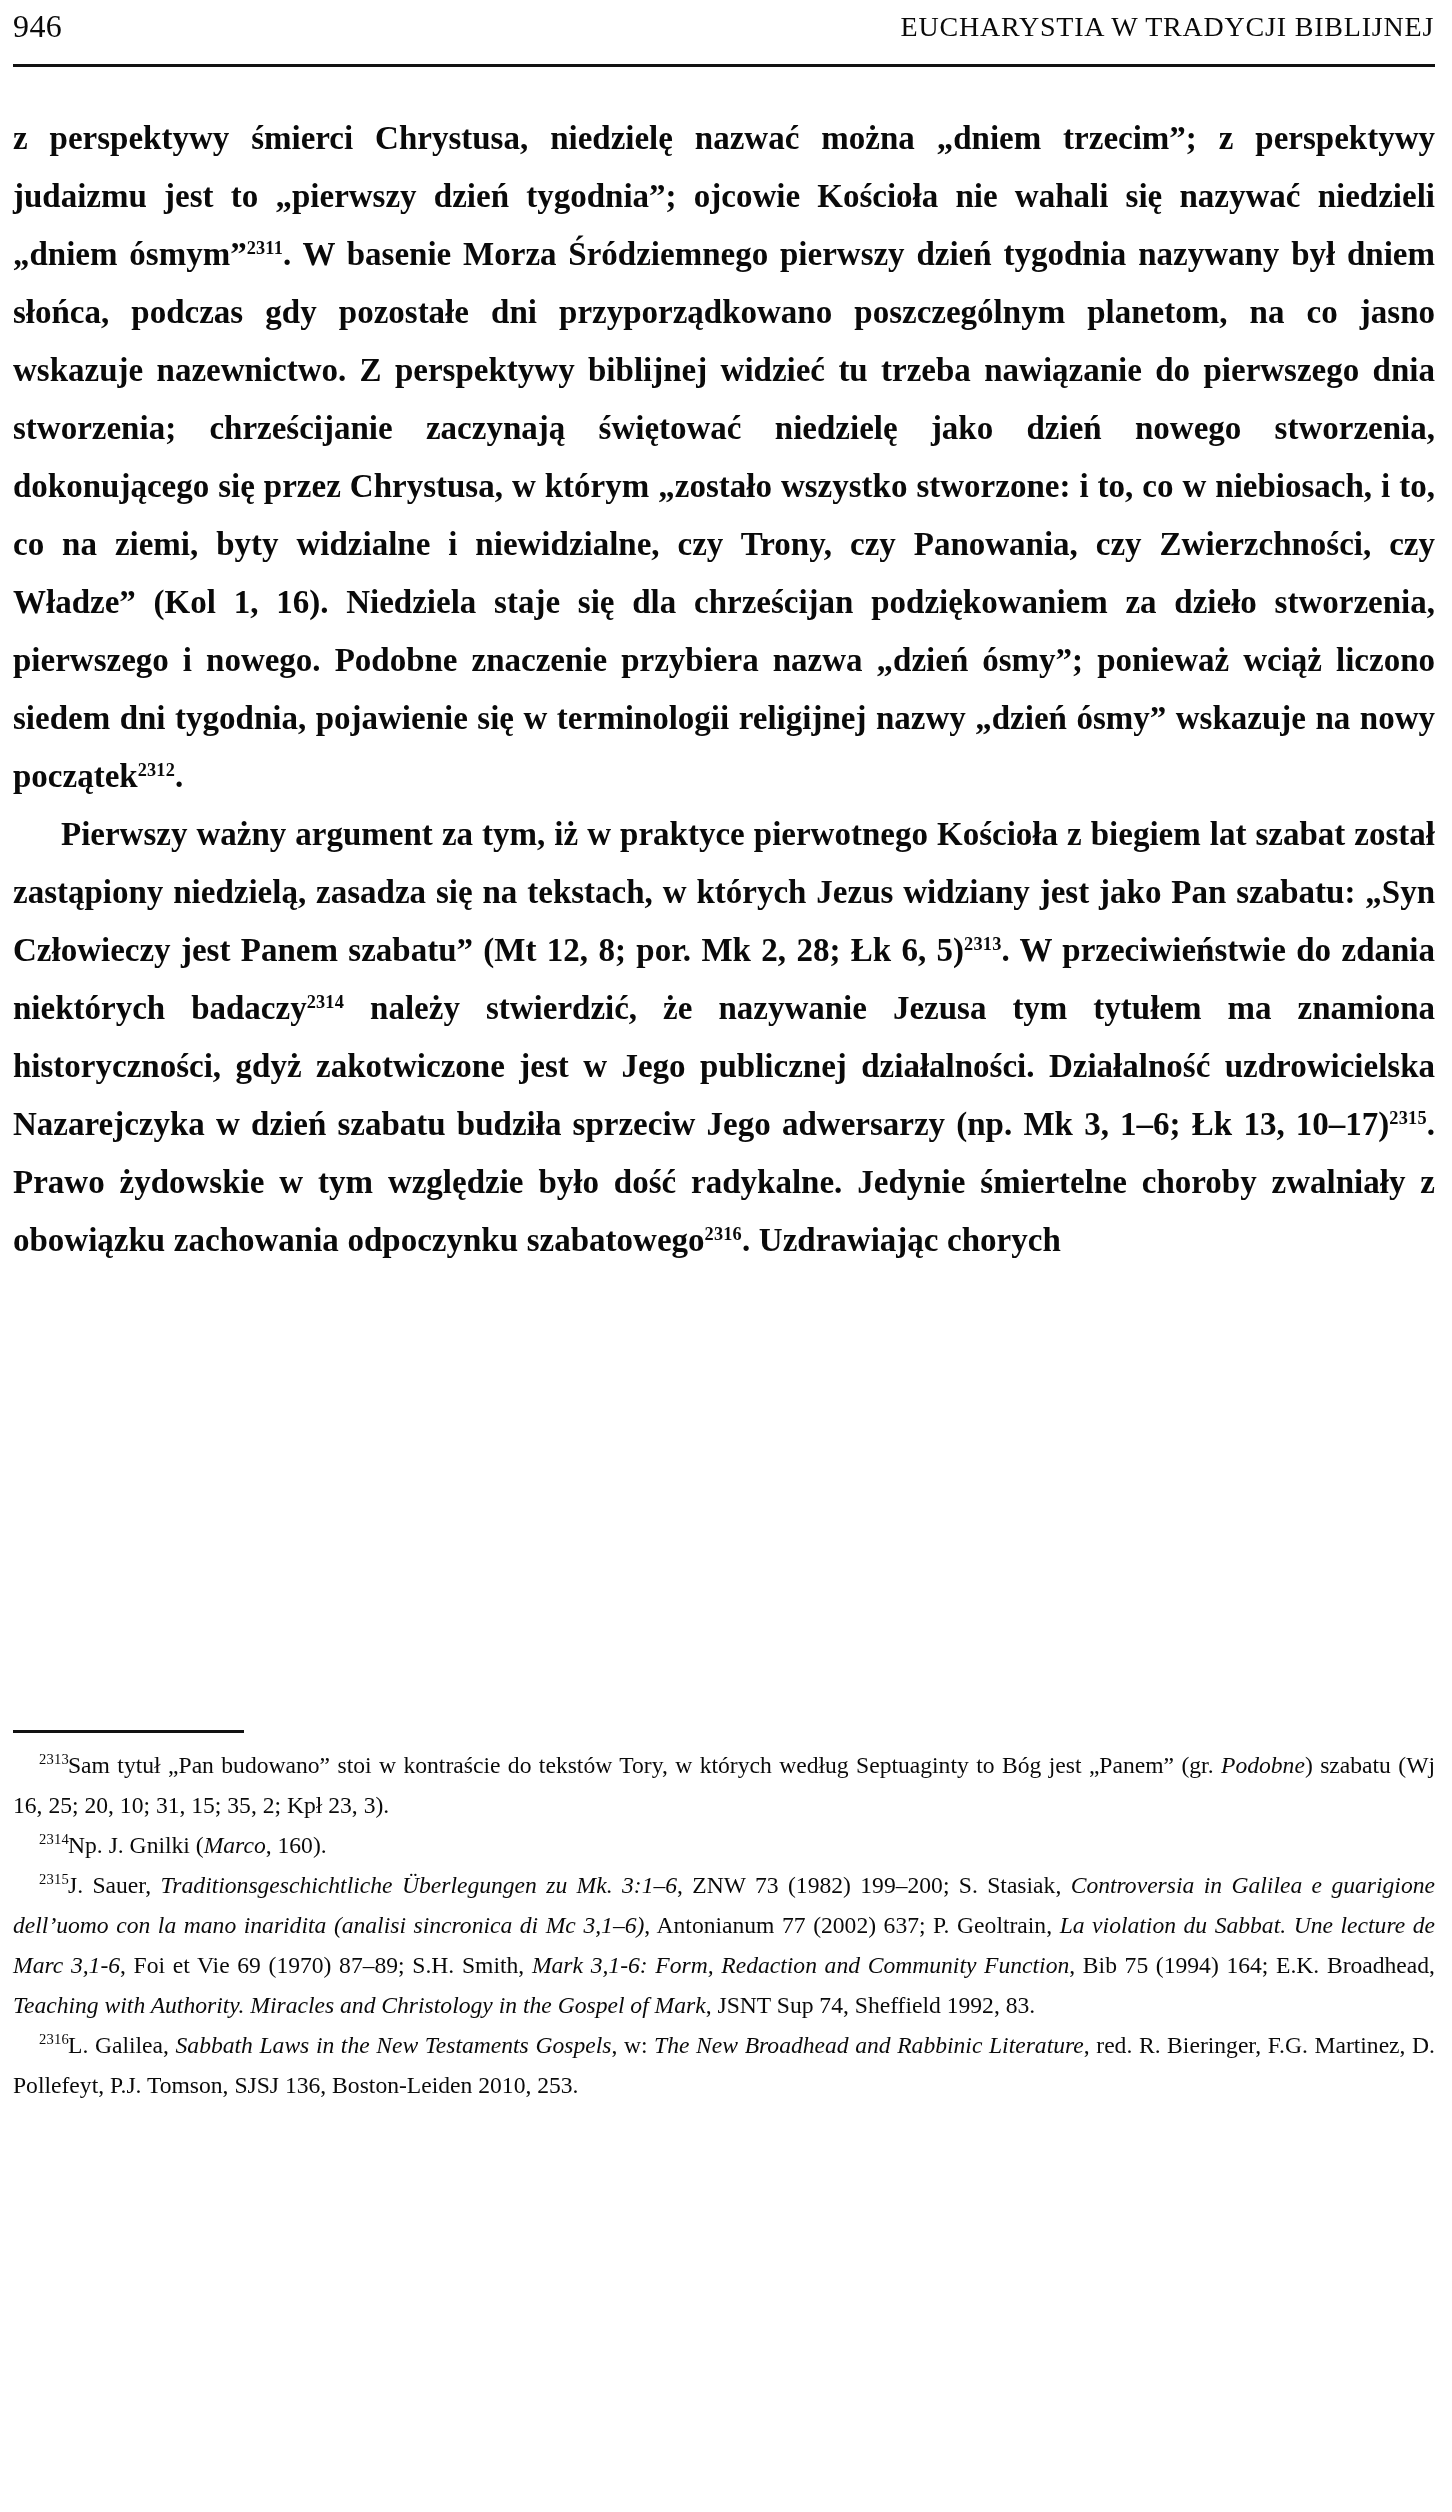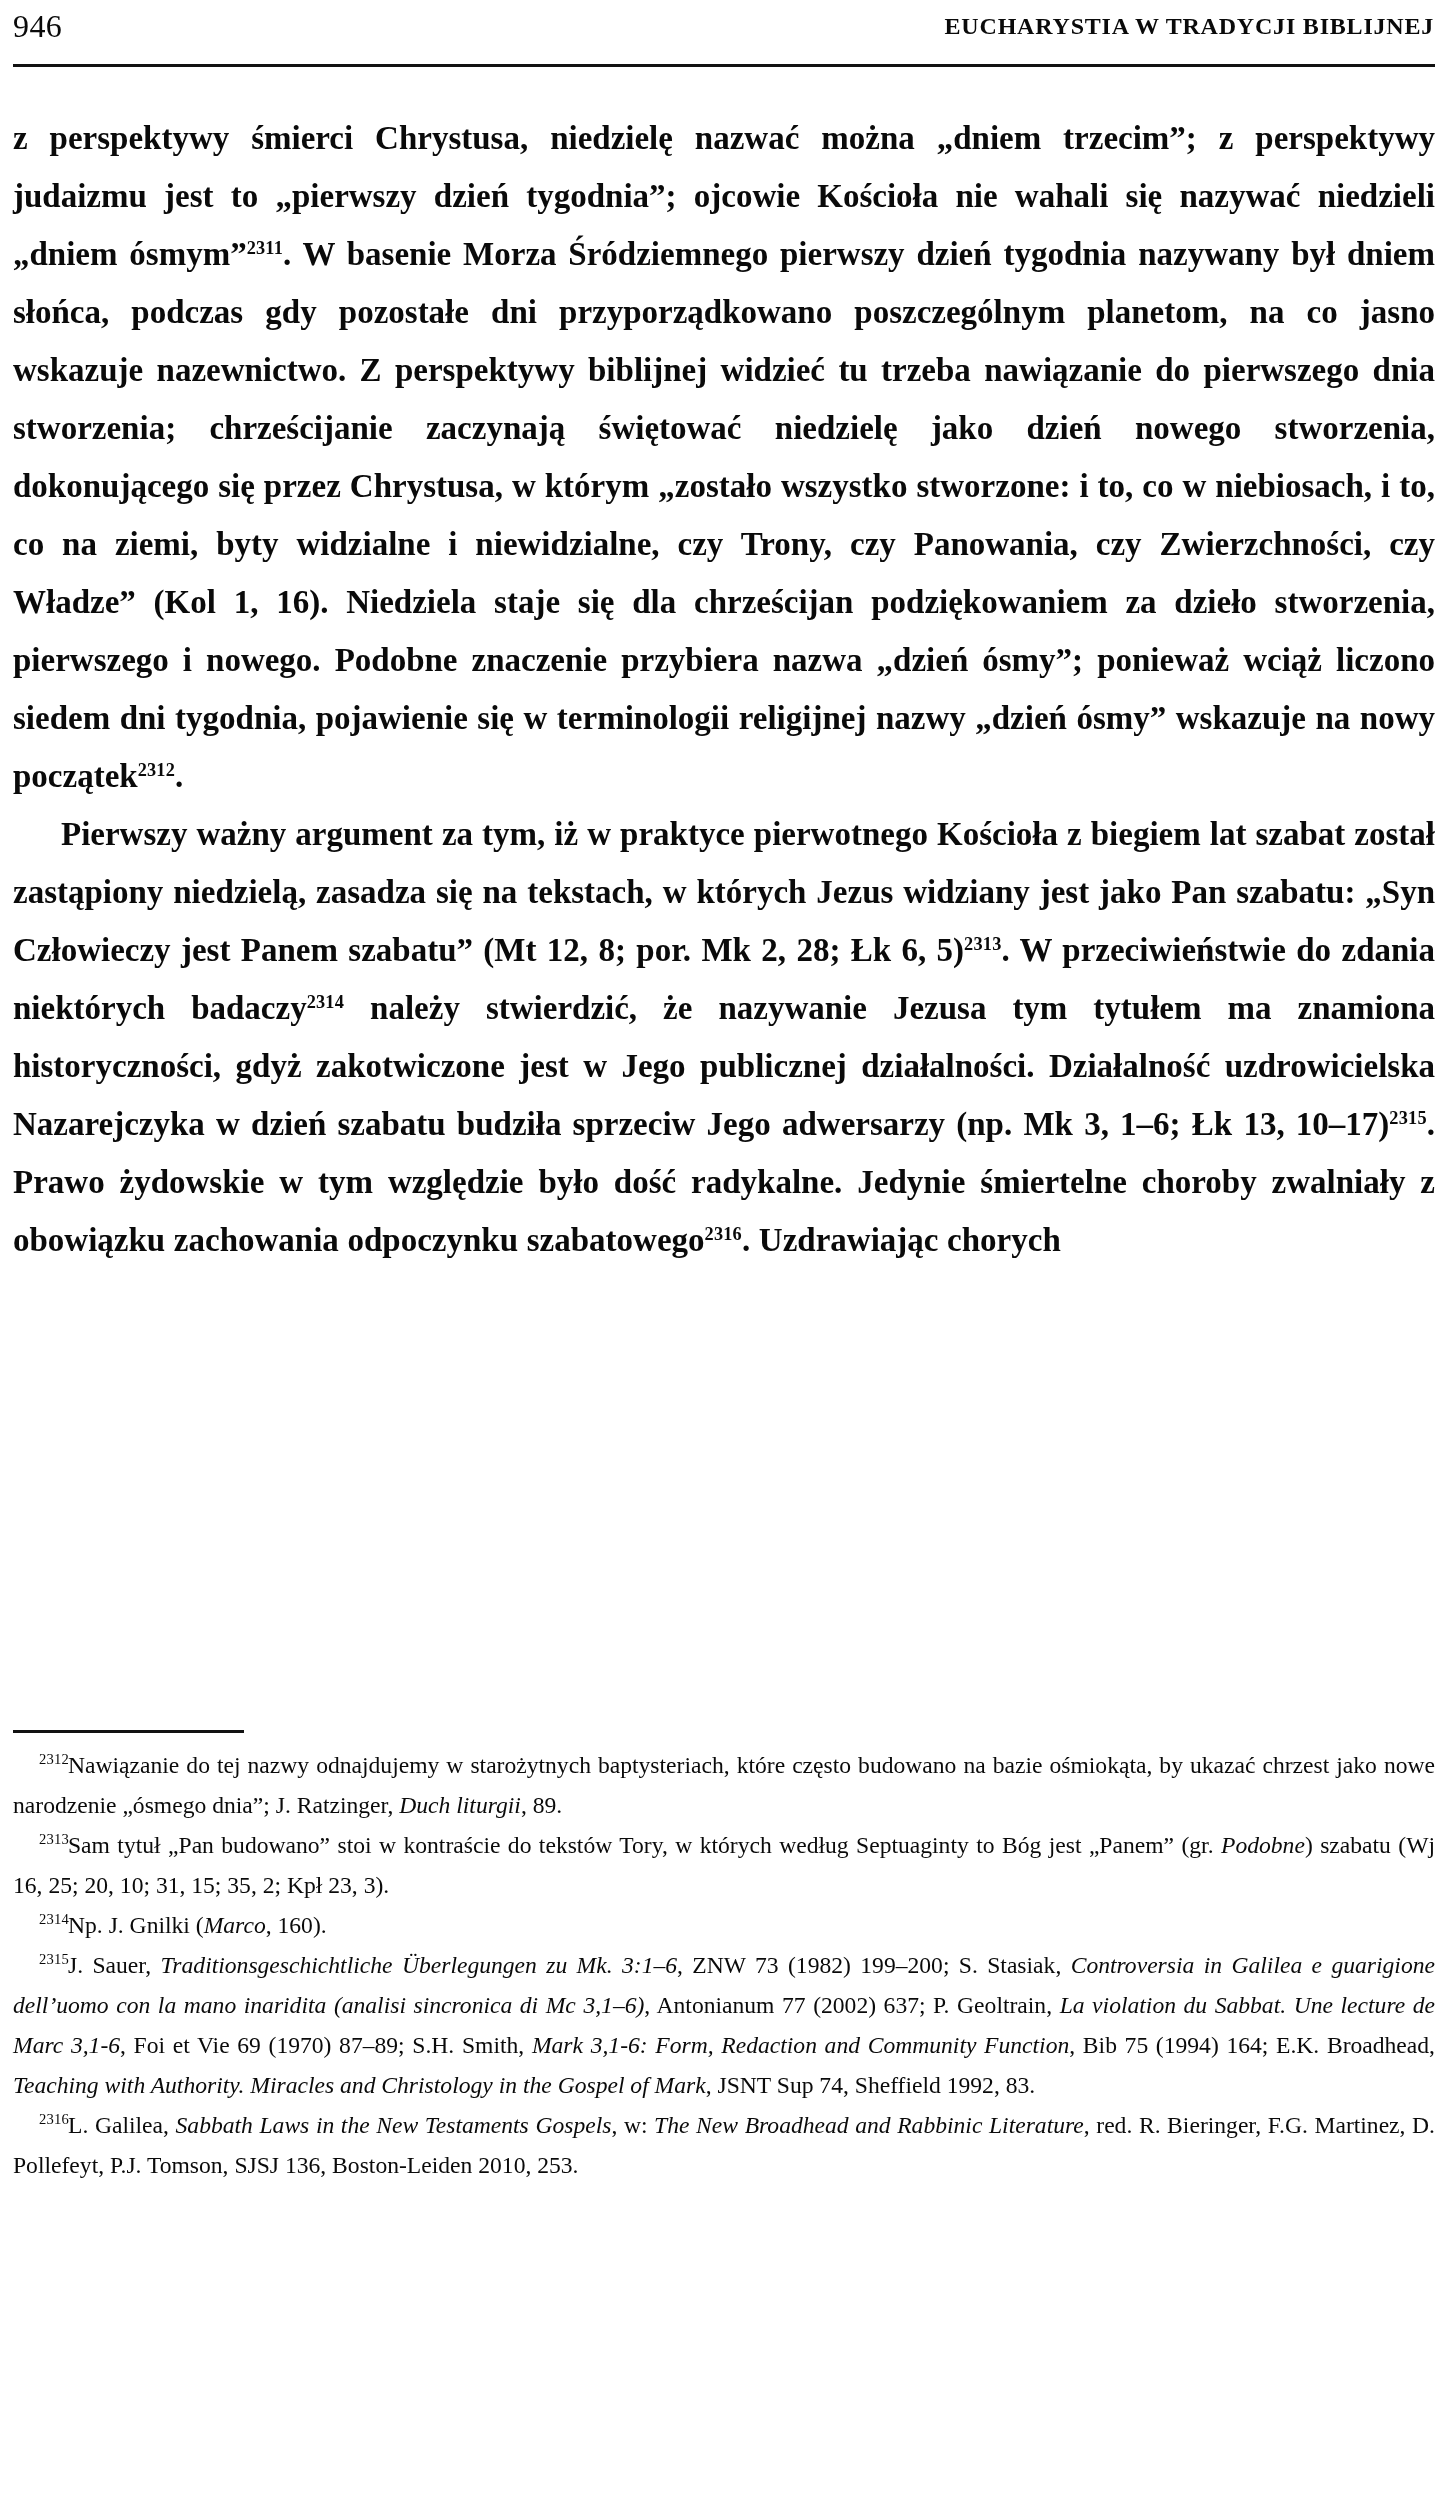--- a/index.html
+++ b/index.html
@@ -37,23 +37,23 @@
     align-items: flex-start;
     justify-content: space-between;
   }
   .folio {
     font-size: 32px;
     line-height: 39px;
     font-weight: 400;
     letter-spacing: 0.4px;
   }
   .head-title {
-    font-size: 24px;
+    font-size: 28px;
     line-height: 39px;
-    font-weight: 700;
+    font-weight: 400;
     letter-spacing: 0.8px;
     padding-right: 2.9px;
     white-space: nowrap;
   }
   .head-rule {
     position: absolute;
     left: 13px;
     top: 64px;
     width: 1422px;
     height: 2.9px;
@@ -140,21 +140,20 @@
       <span>z perspektywy śmierci Chrystusa, niedzielę nazwać można „dniem trzecim”; z perspektywy judaizmu jest to „pierwszy dzień tygodnia”; ojcowie Kościoła nie wahali się nazywać niedzieli „dniem ósmym”</span><sup>2311</sup><span>. W basenie Morza Śródziemnego pierwszy dzień tygodnia nazywany był dniem słońca, podczas gdy pozostałe dni przyporządkowano poszczególnym planetom, na co jasno wskazuje nazewnictwo. Z perspektywy biblijnej widzieć tu trzeba nawiązanie do pierwszego dnia stworzenia; chrześcijanie zaczynają świętować niedzielę jako dzień nowego stworzenia, dokonującego się przez Chrystusa, w którym „zostało wszystko stworzone: i to, co w niebiosach, i to, co na ziemi, byty widzialne i niewidzialne, czy Trony, czy Panowania, czy Zwierzchności, czy Władze” (Kol 1, 16). Niedziela staje się dla chrześcijan podziękowaniem za dzieło stworzenia, pierwszego i nowego. Podobne znaczenie przybiera nazwa „dzień ósmy”; ponieważ wciąż liczono siedem dni tygodnia, pojawienie się w terminologii religijnej nazwy „dzień ósmy” wskazuje na nowy początek</span><sup>2312</sup><span>.</span>
     </p>
     <p class="para indent">
       <span>Pierwszy ważny argument za tym, iż w praktyce pierwotnego Kościoła z biegiem lat szabat został zastąpiony niedzielą, zasadza się na tekstach, w których Jezus widziany jest jako Pan szabatu: „Syn Człowieczy jest Panem szabatu” (Mt 12, 8; por. Mk 2, 28; Łk 6, 5)</span><sup>2313</sup><span>. W przeciwieństwie do zdania niektórych badaczy</span><sup>2314</sup><span> należy stwierdzić, że nazywanie Jezusa tym tytułem ma znamiona historyczności, gdyż zakotwiczone jest w Jego publicznej działalności. Działalność uzdrowicielska Nazarejczyka w dzień szabatu budziła sprzeciw Jego adwersarzy (np. Mk 3, 1–6; Łk 13, 10–17)</span><sup>2315</sup><span>. Prawo żydowskie w tym względzie było dość radykalne. Jedynie śmiertelne choroby zwalniały z obowiązku zachowania odpoczynku szabatowego</span><sup>2316</sup><span>. Uzdrawiając chorych</span>
     </p>
   </div>
 
   <div class="fn-rule"></div>
 
   <div class="footnotes" id="footnotes">
-      <p class="fn"><span class="fn-num">2312</span><span>Nawiązanie do tej nazwy odnajdujemy w starożytnych baptysteriach, które często budowano na bazie ośmiokąta, by ukazać chrzest jako nowe narodzenie „ósmego dnia”; J. Ratzinger, </span><i>Duch liturgii</i><span>, 89.</span></p>
       <p class="fn"><span class="fn-num">2313</span><span>Sam tytuł „Pan budowano” stoi w kontraście do tekstów Tory, w których według Septuaginty to Bóg jest „Panem” (gr. </span><i>Podobne</i><span>) szabatu (Wj 16, 25; 20, 10; 31, 15; 35, 2; Kpł 23, 3).</span></p>
       <p class="fn"><span class="fn-num">2314</span><span>Np. J. Gnilki (</span><i>Marco</i><span>, 160).</span></p>
       <p class="fn"><span class="fn-num">2315</span><span>J. Sauer, </span><i>Traditionsgeschichtliche Überlegungen zu Mk. 3:1–6</i><span>, ZNW 73 (1982) 199–200; S. Stasiak, </span><i>Controversia in Galilea e guarigione dell’uomo con la mano inaridita (analisi sincronica di Mc 3,1–6)</i><span>, Antonianum 77 (2002) 637; P. Geoltrain, </span><i>La violation du Sabbat. Une lecture de Marc 3,1-6</i><span>, Foi et Vie 69 (1970) 87–89; S.H. Smith, </span><i>Mark 3,1-6: Form, Redaction and Community Function</i><span>, Bib 75 (1994) 164; E.K. Broadhead, </span><i>Teaching with Authority. Miracles and Christology in the Gospel of Mark</i><span>, JSNT Sup 74, Sheffield 1992, 83.</span></p>
       <p class="fn"><span class="fn-num">2316</span><span>L. Galilea, </span><i>Sabbath Laws in the New Testaments Gospels</i><span>, w: </span><i>The New Broadhead and Rabbinic Literature</i><span>, red. R. Bieringer, F.G. Martinez, D. Pollefeyt, P.J. Tomson, SJSJ 136, Boston-Leiden 2010, 253.</span></p>
     </div>
 
 </div>
 
 
 </body></html>

